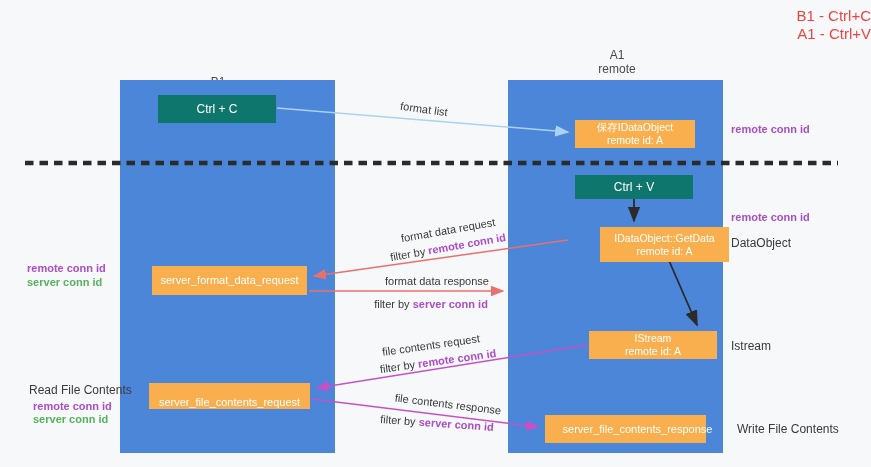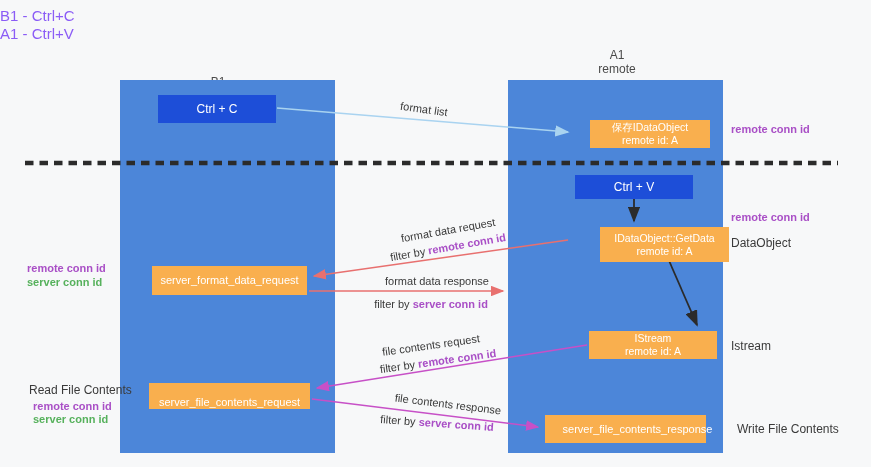--- a/index.html
+++ b/index.html
@@ -4,33 +4,33 @@
 <style>
   * { margin:0; padding:0; box-sizing:border-box; }
   html,body { background:#f7f8f9; }
   #canvas {
     position:relative; width:871px; height:467px;
     background:#f7f8f9; overflow:hidden;
     font-family:"Liberation Sans", sans-serif;
   }
   .title {
     position:absolute; left:0; top:7px; width:871px;
-    text-align:left; font-size:15px; line-height:18px; color:#8b5cf6;
+    text-align:right; font-size:15px; line-height:18px; color:#ef4444;
   }
   .col-header {
     position:absolute; width:140px; text-align:center;
     font-size:12px; line-height:14px; color:#4a4a4a; top:48px;
   }
   .column { position:absolute; top:80px; width:215px; height:373px; background:#4c86d9; }
   .box {
     position:absolute; display:flex; flex-direction:column;
     align-items:center; justify-content:center;
     color:#ffffff; text-align:center; font-size:11px; line-height:13px;
   }
-  .green  { background:#1d4ed8; font-size:12px; }
+  .green  { background:#0f766e; font-size:12px; }
   .orange { background:#f9af4e; }
   .small  { font-size:10.5px; }
   .side-label { position:absolute; white-space:nowrap; font-size:11px; }
   .purple { color:#a94fc6; font-weight:bold; }
   .greent { color:#56b15c; font-weight:bold; }
   .plain  { color:#3a3a3a; font-size:12px; font-weight:normal; }
   .arrow-label {
     position:absolute; white-space:nowrap; font-size:11px; color:#3a3a3a;
     transform:translate(-50%,-50%);
   }
@@ -89,21 +89,21 @@
 
     <line x1="587" y1="345" x2="317" y2="388" stroke="#c750c7" stroke-width="1.5" marker-end="url(#m-magenta)"></line>
 
     <line x1="312" y1="399" x2="538" y2="427" stroke="#c750c7" stroke-width="1.5" marker-end="url(#m-magenta)"></line>
   </svg>
 
   <div class="box green" style="left:158px; top:95px; width:118px; height:28px;">
     <span>Ctrl + C</span>
   </div>
 
-  <div class="box orange small" style="left:575px; top:120px; width:120px; height:28px;margin-left:15px;">
+  <div class="box orange small" style="left:575px; top:120px; width:120px; height:28px;">
     <span>保存IDataObject</span>
     <span>remote id: A</span>
   </div>
 
   <div class="box green" style="left:575px; top:175px; width:118px; height:24px;">
     <span>Ctrl + V</span>
   </div>
 
   <div class="box orange small" style="left:592px; top:227px; width:129px; height:35px;margin-left:8px;">
     <span>IDataObject::GetData</span>

